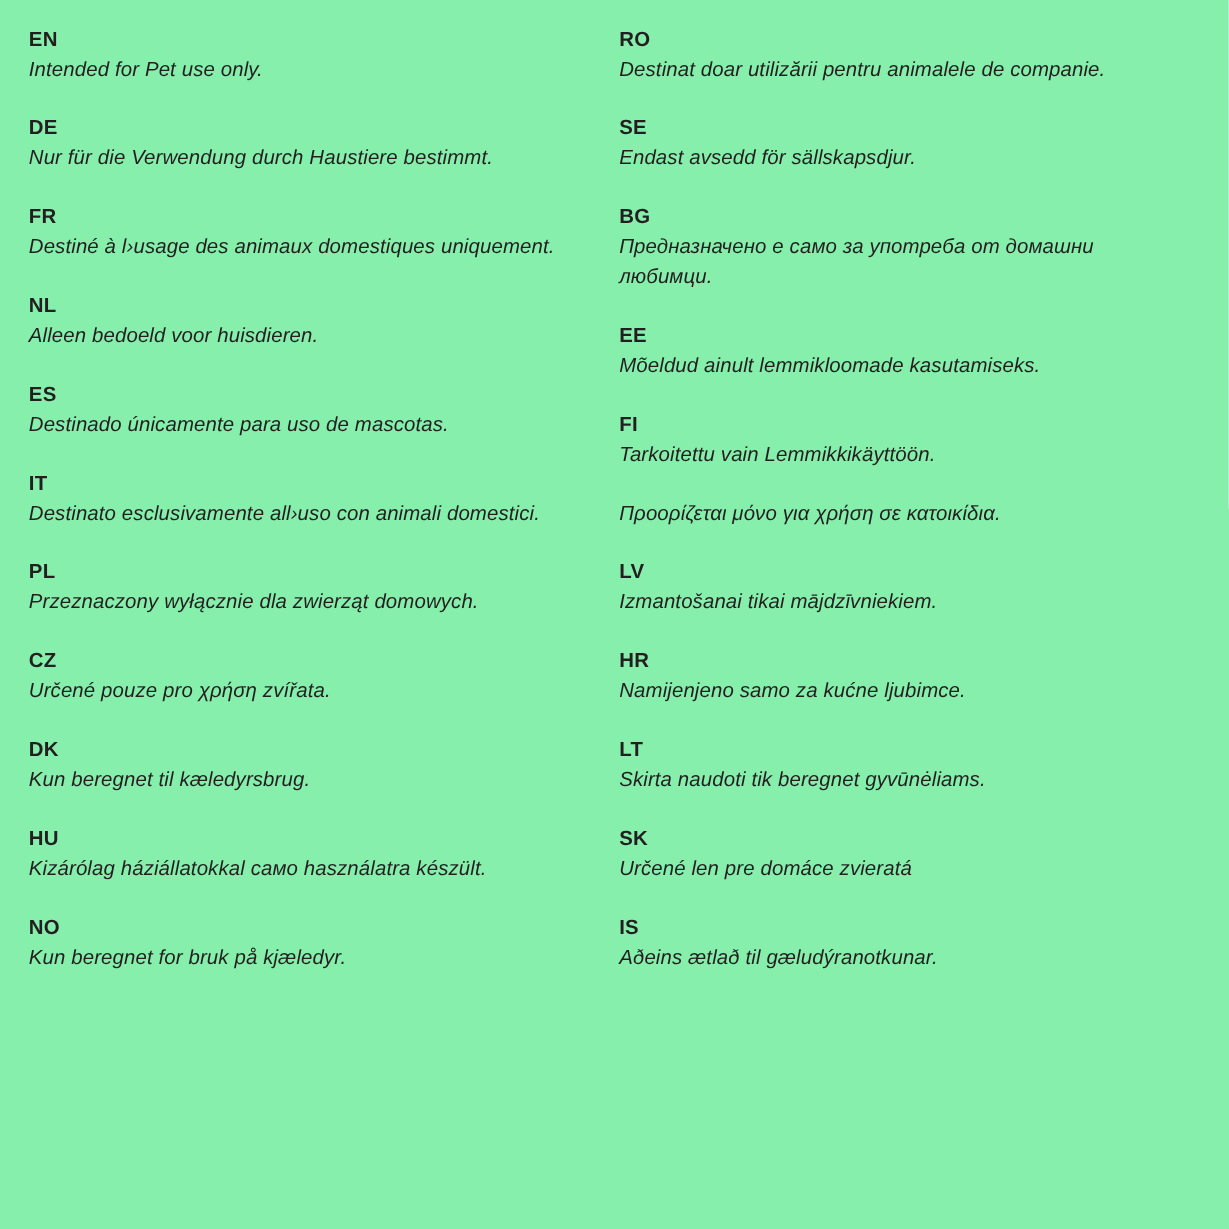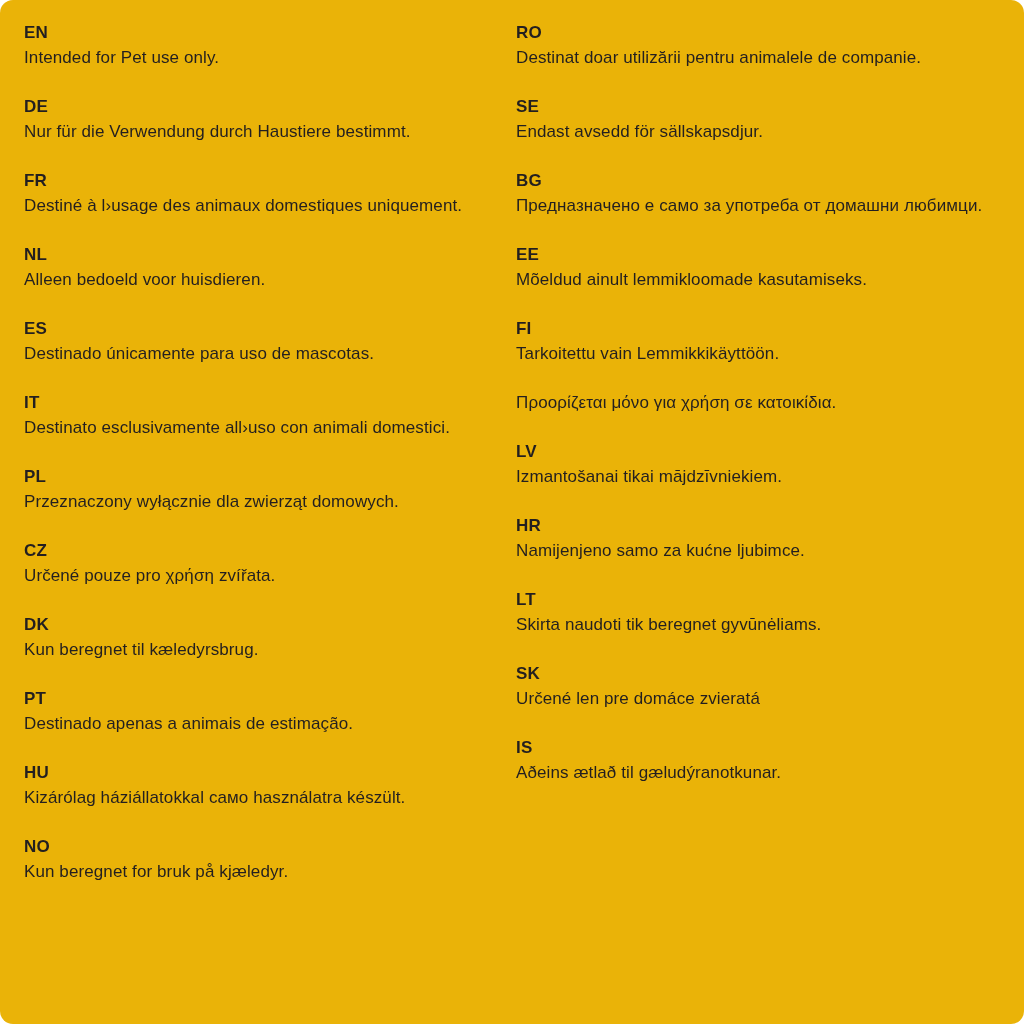--- a/index.html
+++ b/index.html
@@ -16,22 +16,21 @@
   }
   .page {
     box-sizing: border-box;
     width: 1024px;
     height: 1024px;
     padding: 20px 24px 20px 24px;
     display: flex;
     flex-direction: row;
     align-items: flex-start;
     gap: 22px;
-    background: #eab308;
-    border-radius: 13px;
+    background: #86efac;
   }
   .col {
     width: 470px;
     flex: 0 0 470px;
   }
   .entry {
     margin-bottom: 24px;
   }
   .entry:last-child {
     margin-bottom: 0;
@@ -40,20 +39,21 @@
     font-weight: 700;
     font-size: 17px;
     line-height: 25px;
     letter-spacing: 0.2px;
   }
   .text {
     font-weight: 400;
     font-size: 17px;
     line-height: 25px;
     letter-spacing: 0.1px;
+    font-style: italic;
   }
 </style>
 </head>
 <body>
 
 <div class="page">
   <div class="col" id="col-left">
       <div class="entry">
         <div class="code">EN</div>
         <div class="text">Intended for Pet use only.</div>
@@ -82,24 +82,20 @@
         <div class="code">PL</div>
         <div class="text">Przeznaczony wyłącznie dla zwierząt domowych.</div>
       </div>
       <div class="entry">
         <div class="code">CZ</div>
         <div class="text">Určené pouze pro χρήση zvířata.</div>
       </div>
       <div class="entry">
         <div class="code">DK</div>
         <div class="text">Kun beregnet til kæledyrsbrug.</div>
-      </div>
-      <div class="entry">
-        <div class="code">PT</div>
-        <div class="text">Destinado apenas a animais de estimação.</div>
       </div>
       <div class="entry">
         <div class="code">HU</div>
         <div class="text">Kizárólag háziállatokkal само használatra készült.</div>
       </div>
       <div class="entry">
         <div class="code">NO</div>
         <div class="text">Kun beregnet for bruk på kjæledyr.</div>
       </div>
     </div>

